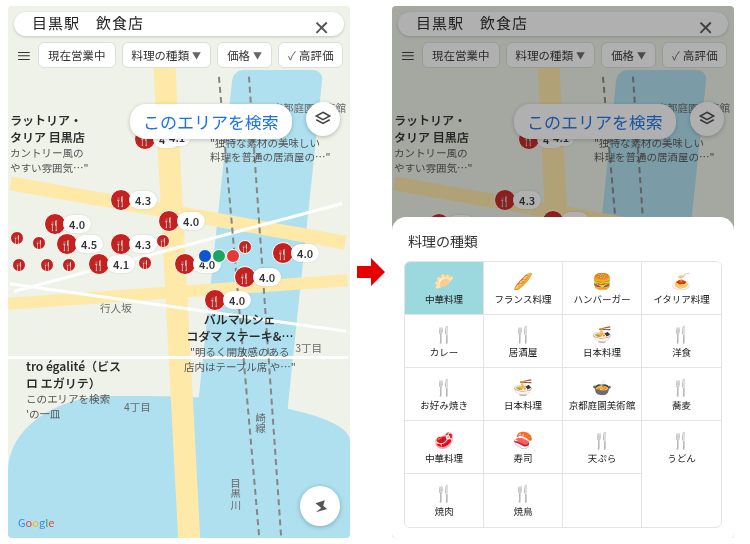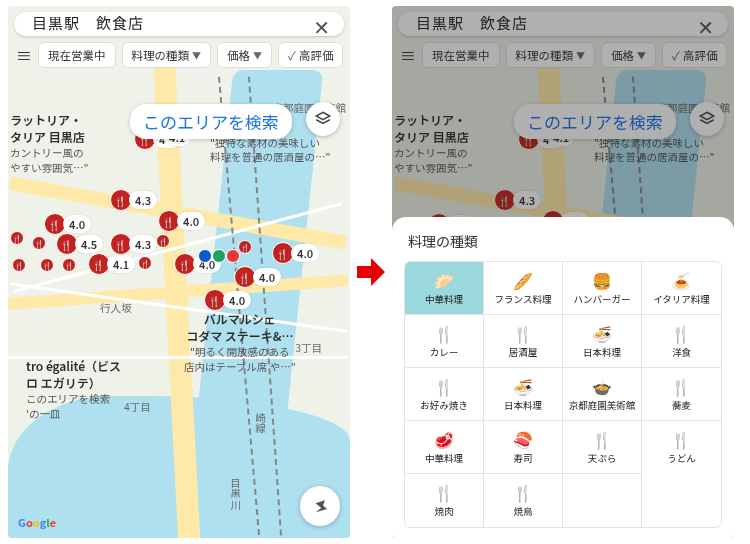--- a/index.html
+++ b/index.html
@@ -31,21 +31,21 @@
 .rs1{left:0;top:240px;width:340px;transform:rotate(-15deg)}
 .rs2{left:0;top:300px;width:340px;transform:rotate(8deg)}
 .rs3{left:0;top:350px;width:340px}
 .rail{position:absolute;border-left:2px dashed #858585;height:460px;top:70px}
 .rl1{left:230px;transform:rotate(-5deg)}
 .rl2{left:256px;transform:rotate(-4deg)}
 
 .sapill{position:absolute;top:98px;left:122px;background:#fff;border-radius:16px;padding:5px 13px;font-size:17px;color:#1a73e8;box-shadow:0 1px 4px rgba(0,0,0,0.2);z-index:6;font-weight:400}
 .layers-btn{position:absolute;top:96px;right:10px;width:34px;height:34px;background:#fff;border-radius:50%;box-shadow:0 1px 4px rgba(0,0,0,0.25);z-index:6;display:flex;align-items:center;justify-content:center;color:#444}
 .loc-btn{position:absolute;bottom:12px;right:10px;width:40px;height:40px;background:#fff;border-radius:50%;box-shadow:0 1px 5px rgba(0,0,0,0.25);z-index:6;display:flex;align-items:center;justify-content:center;color:#555}
-.ggl{position:absolute;bottom:8px;left:10px;font-size:11px;z-index:6;color:#666;font-weight:700}
+.ggl{position:absolute;bottom:8px;left:10px;font-size:11px;z-index:6;color:#666;font-weight:400}
 .ggl .gB{color:#4285f4}.ggl .gR{color:#ea4335}.ggl .gY{color:#fbbc05}.ggl .gG{color:#34a853}
 
 .pin{position:absolute;display:flex;align-items:center;z-index:4}
 .pico{width:22px;height:22px;border-radius:50%;background:#c5221f;border:1.5px solid #fff;display:flex;align-items:center;justify-content:center;color:#fff;font-size:10px;flex-shrink:0}
 .prate{background:#fff;border-radius:10px;padding:1px 6px;font-size:11px;font-weight:600;color:#333;margin-left:-3px;box-shadow:0 0 2px rgba(0,0,0,0.15)}
 .psolo .pico{width:14px;height:14px;font-size:8px}
 .sdot{position:absolute;width:14px;height:14px;border-radius:50%;border:1.5px solid #fff;z-index:4}
 
 .cout{position:absolute;z-index:5;font-size:11px;line-height:1.35;color:#2b2b2b}
 .cout .t{font-weight:600;font-size:12px;margin-bottom:1px}

